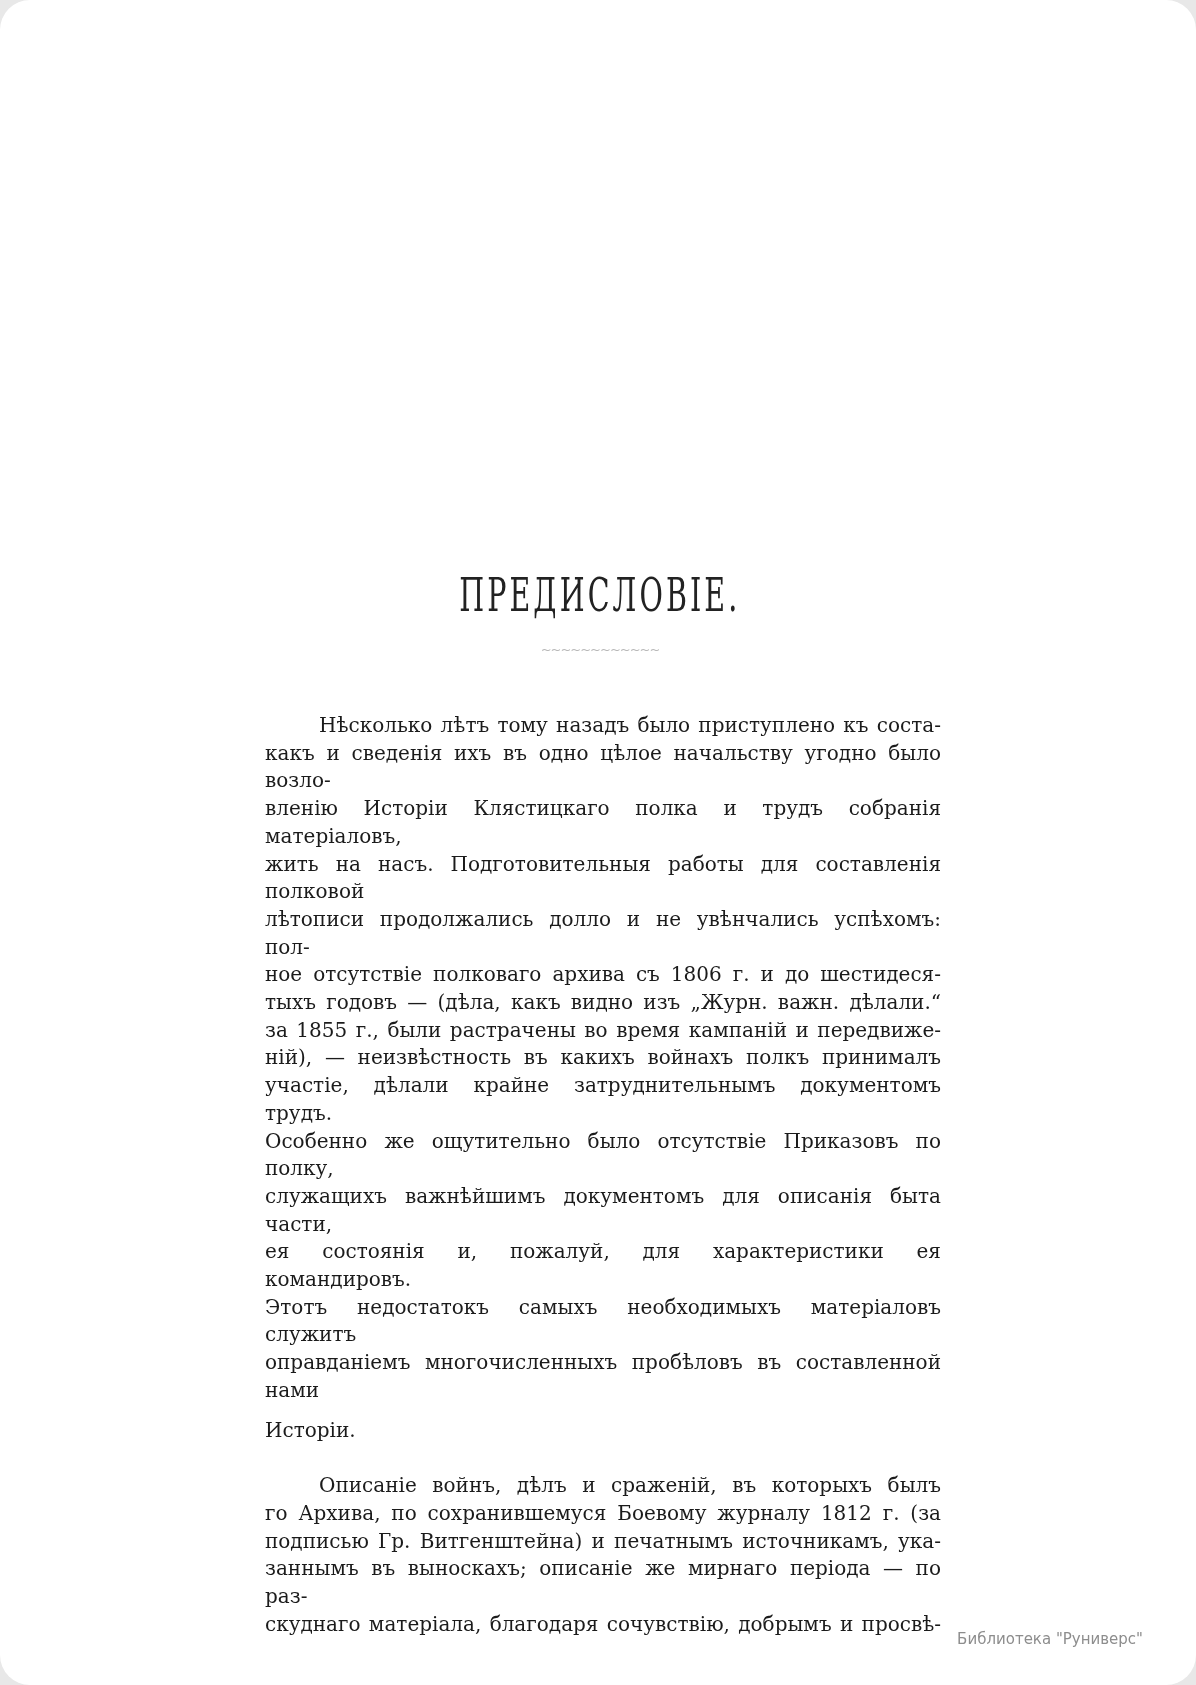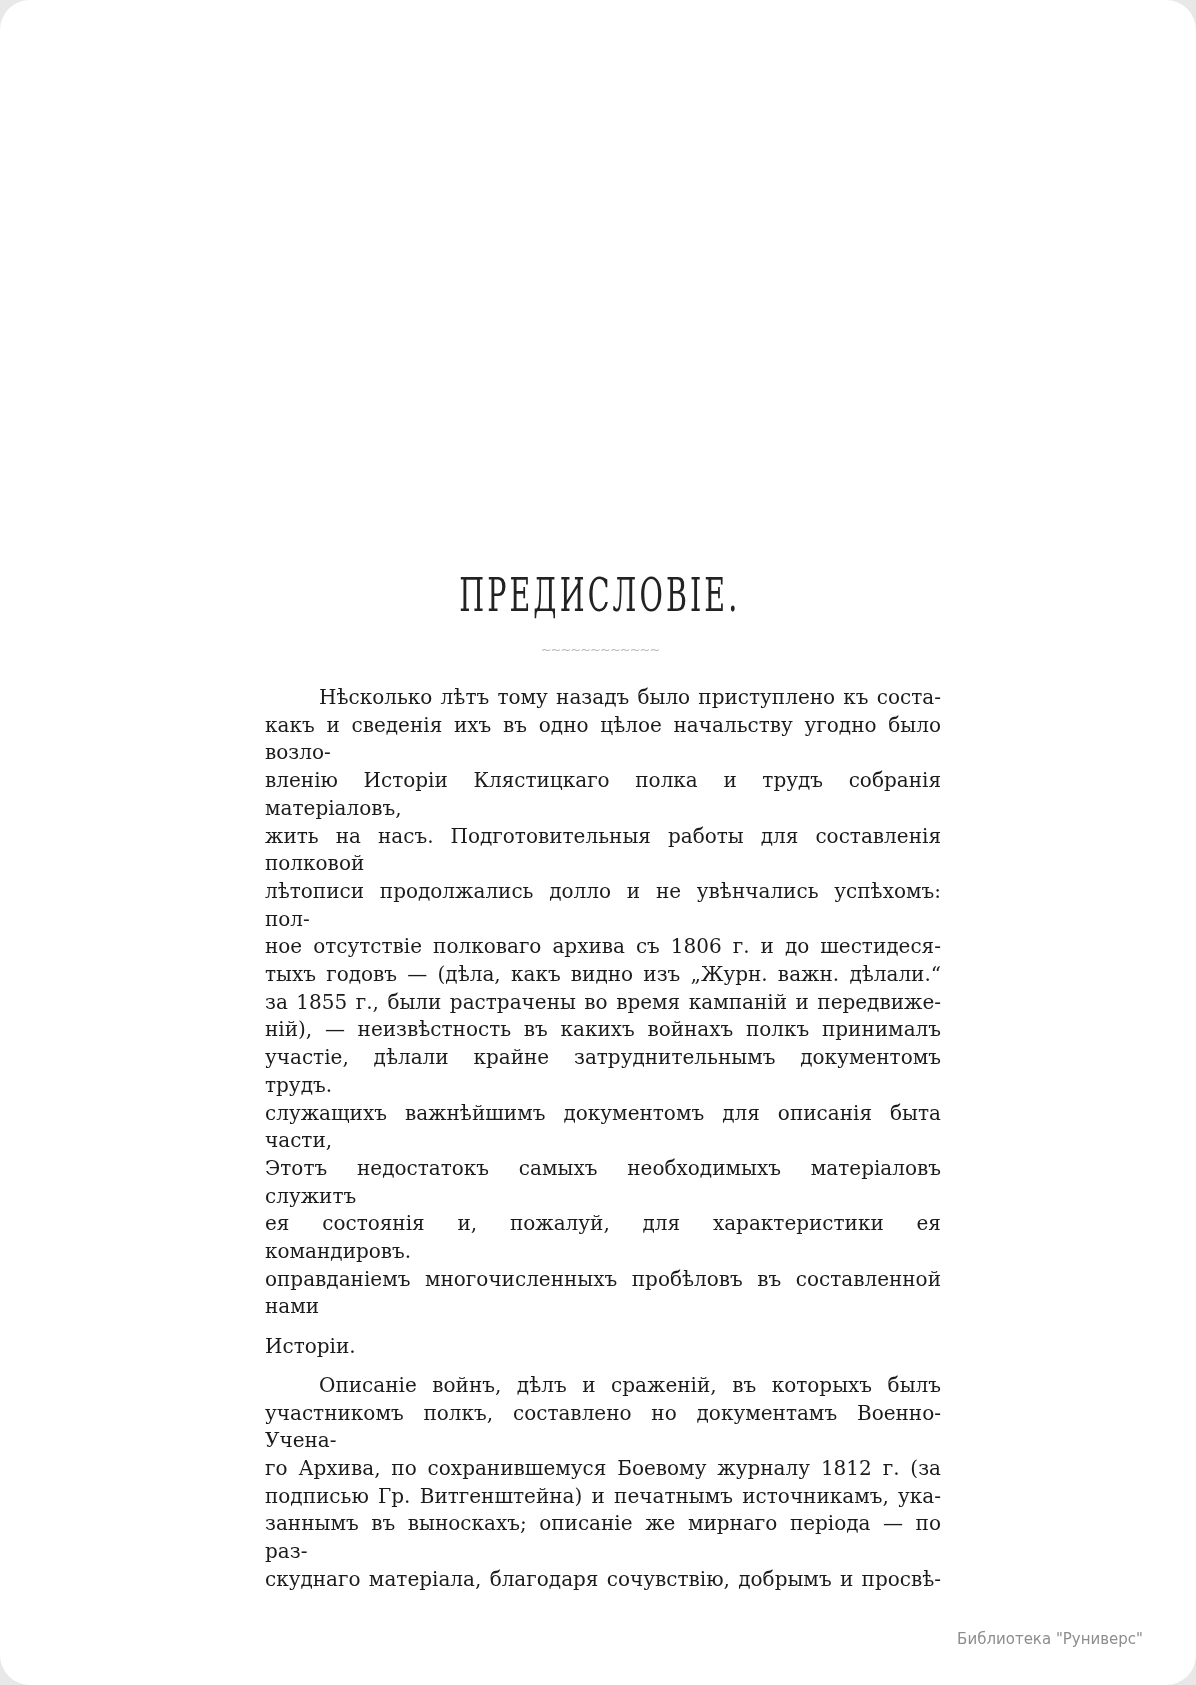--- a/index.html
+++ b/index.html
@@ -60,20 +60,21 @@
   .paragraph + .paragraph {
     margin-top: 11px;
   }
   .line {
     text-align: justify;
     text-align-last: justify;
     white-space: normal;
   }
   .line.first {
     text-indent: 54px;
+    margin-top: 28px;
   }
   .line.flush {
     text-align-last: left;
     margin-top: 12px;
   }
   .watermark {
     position: absolute;
     right: 53px;
     top: 1630px;
     font-family: "DejaVu Sans", sans-serif;
@@ -97,29 +98,29 @@
         <div class="line first">Нѣсколько лѣтъ тому назадъ было приступлено къ соста-</div>
         <div class="line">какъ и сведенія ихъ въ одно цѣлое начальству угодно было возло-</div>
         <div class="line">вленію Исторіи Клястицкаго полка и трудъ собранія матеріаловъ,</div>
         <div class="line">жить на насъ.  Подготовительныя работы для составленія полковой</div>
         <div class="line">лѣтописи продолжались долло и не увѣнчались успѣхомъ: пол-</div>
         <div class="line">ное отсутствіе полковаго архива съ 1806 г. и до шестидеся-</div>
         <div class="line">тыхъ годовъ — (дѣла, какъ видно изъ „Журн. важн. дѣлали.“</div>
         <div class="line">за 1855 г., были растрачены во время кампаній и передвиже-</div>
         <div class="line">ній), — неизвѣстность въ какихъ войнахъ полкъ принималъ</div>
         <div class="line">участіе, дѣлали крайне затруднительнымъ документомъ трудъ.</div>
+        <div class="line">Особенно же ощутительно было отсутствіе Приказовъ по полку,</div>
         <div class="line">служащихъ важнѣйшимъ документомъ для описанія быта части,</div>
+        <div class="line">ея состоянія и, пожалуй, для характеристики ея командировъ.</div>
         <div class="line">Этотъ недостатокъ самыхъ необходимыхъ матеріаловъ служитъ</div>
-        <div class="line">ея состоянія и, пожалуй, для характеристики ея командировъ.</div>
         <div class="line">оправданіемъ многочисленныхъ пробѣловъ въ составленной нами</div>
         <div class="line flush">Исторіи.</div>
       </div>
       <div class="paragraph">
         <div class="line first">Описаніе войнъ, дѣлъ и сраженій, въ которыхъ былъ</div>
-        <div class="line">участникомъ полкъ, составлено но документамъ Военно-Учена-</div>
         <div class="line">го Архива, по сохранившемуся Боевому журналу 1812 г. (за</div>
         <div class="line">подписью Гр. Витгенштейна) и печатнымъ источникамъ, ука-</div>
         <div class="line">заннымъ въ выноскахъ; описаніе же мирнаго періода — по раз-</div>
         <div class="line">скуднаго матеріала, благодаря сочувствію, добрымъ и просвѣ-</div>
       </div>
     </div>
 
   <div class="watermark">Библиотека "Руниверс"</div>
 
 </div>

